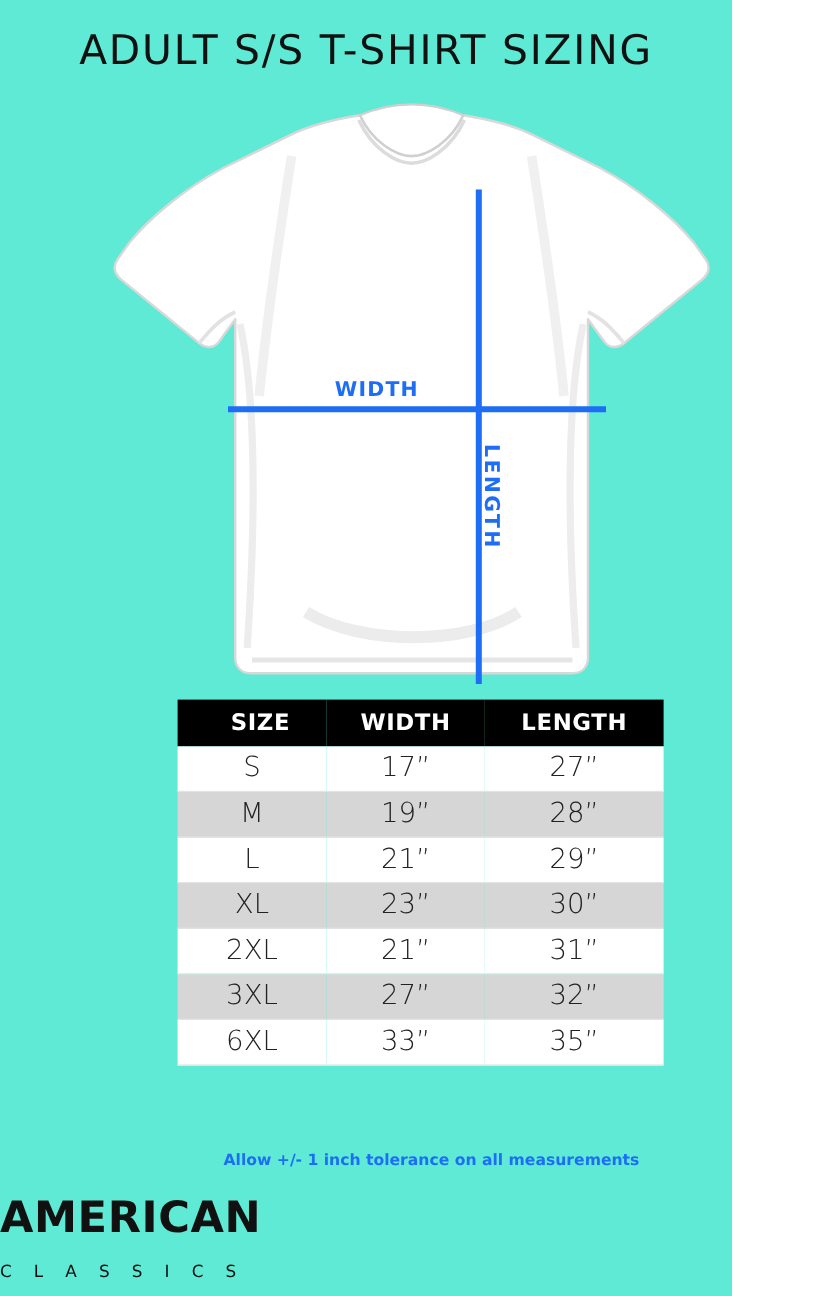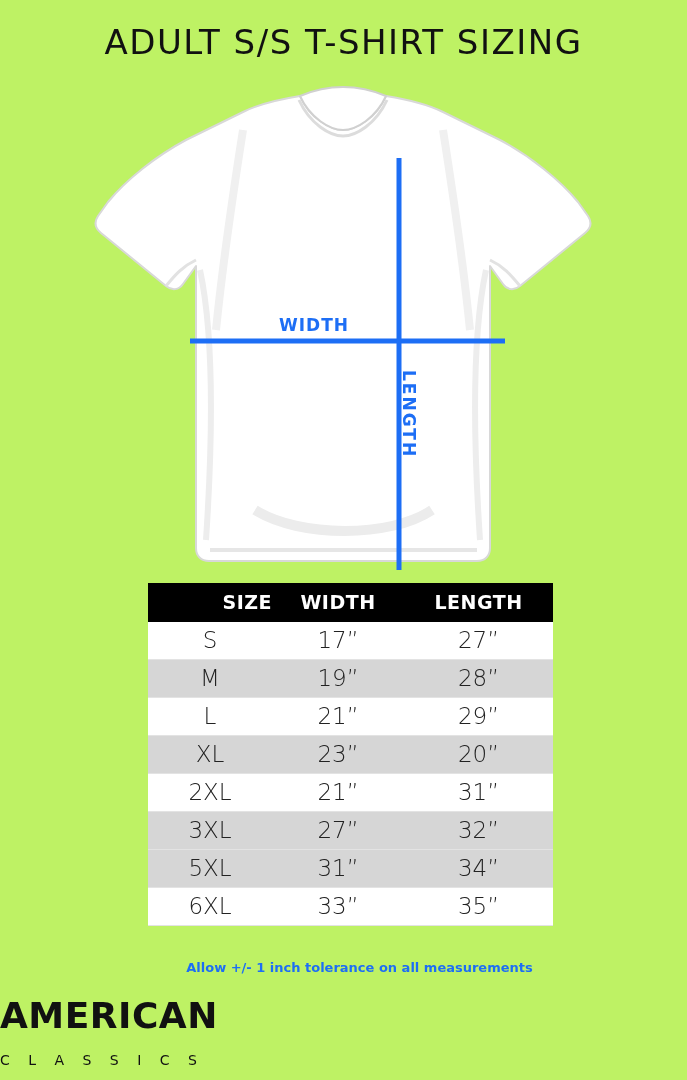--- a/index.html
+++ b/index.html
@@ -9,24 +9,24 @@
   }
   body {
     width: 687px;
     height: 1080px;
     position: relative;
     font-family: "Liberation Sans", sans-serif;
     overflow: hidden;
   }
 
   .page {
-    width: 687px;
+    width: 610px;
     height: 1080px;
     position: relative;
-    background: #bef264;
+    background: #5eead4;
   }
 
   
   .title {
     text-align: center;
     font-size: 34px;
     letter-spacing: 1.5px;
     font-weight: 400;
     color: #111111;
     padding-top: 22px;
@@ -80,21 +80,21 @@
   }
   thead th {
     background: #000000;
     color: #ffffff;
     font-size: 19px;
     font-weight: bold;
     padding: 8px 0 9px 0;
     font-family: "DejaVu Sans", sans-serif;
     letter-spacing: 0.5px;
   }
-  thead th.col-size { text-align: right; padding-left: 14px; width: 110px; }
+  thead th.col-size { text-align: center; padding-left: 14px; width: 110px; }
   thead th.col-width { text-align: center; width: 132px; }
   thead th.col-length { text-align: center; width: 149px; }
 
   tbody td {
     font-size: 23px;
     color: #222222;
     text-align: center;
     padding: 5px 0 6px 0;
     font-family: "DejaVu Sans", sans-serif;
     font-weight: 300;
@@ -224,37 +224,32 @@
           <td>28”</td>
         </tr>
         <tr class="odd">
           <td>L</td>
           <td>21”</td>
           <td>29”</td>
         </tr>
         <tr class="even">
           <td>XL</td>
           <td>23”</td>
-          <td>20”</td>
+          <td>30”</td>
         </tr>
         <tr class="odd">
           <td>2XL</td>
           <td>21”</td>
           <td>31”</td>
         </tr>
         <tr class="even">
           <td>3XL</td>
           <td>27”</td>
           <td>32”</td>
         </tr>
-        <tr class="even">
-          <td>5XL</td>
-          <td>31”</td>
-          <td>34”</td>
-        </tr>
         <tr class="odd">
           <td>6XL</td>
           <td>33”</td>
           <td>35”</td>
         </tr>
       </tbody>
     </table>
   </div>
 
   <div class="tolerance">Allow +/- 1 inch tolerance on all measurements</div>

